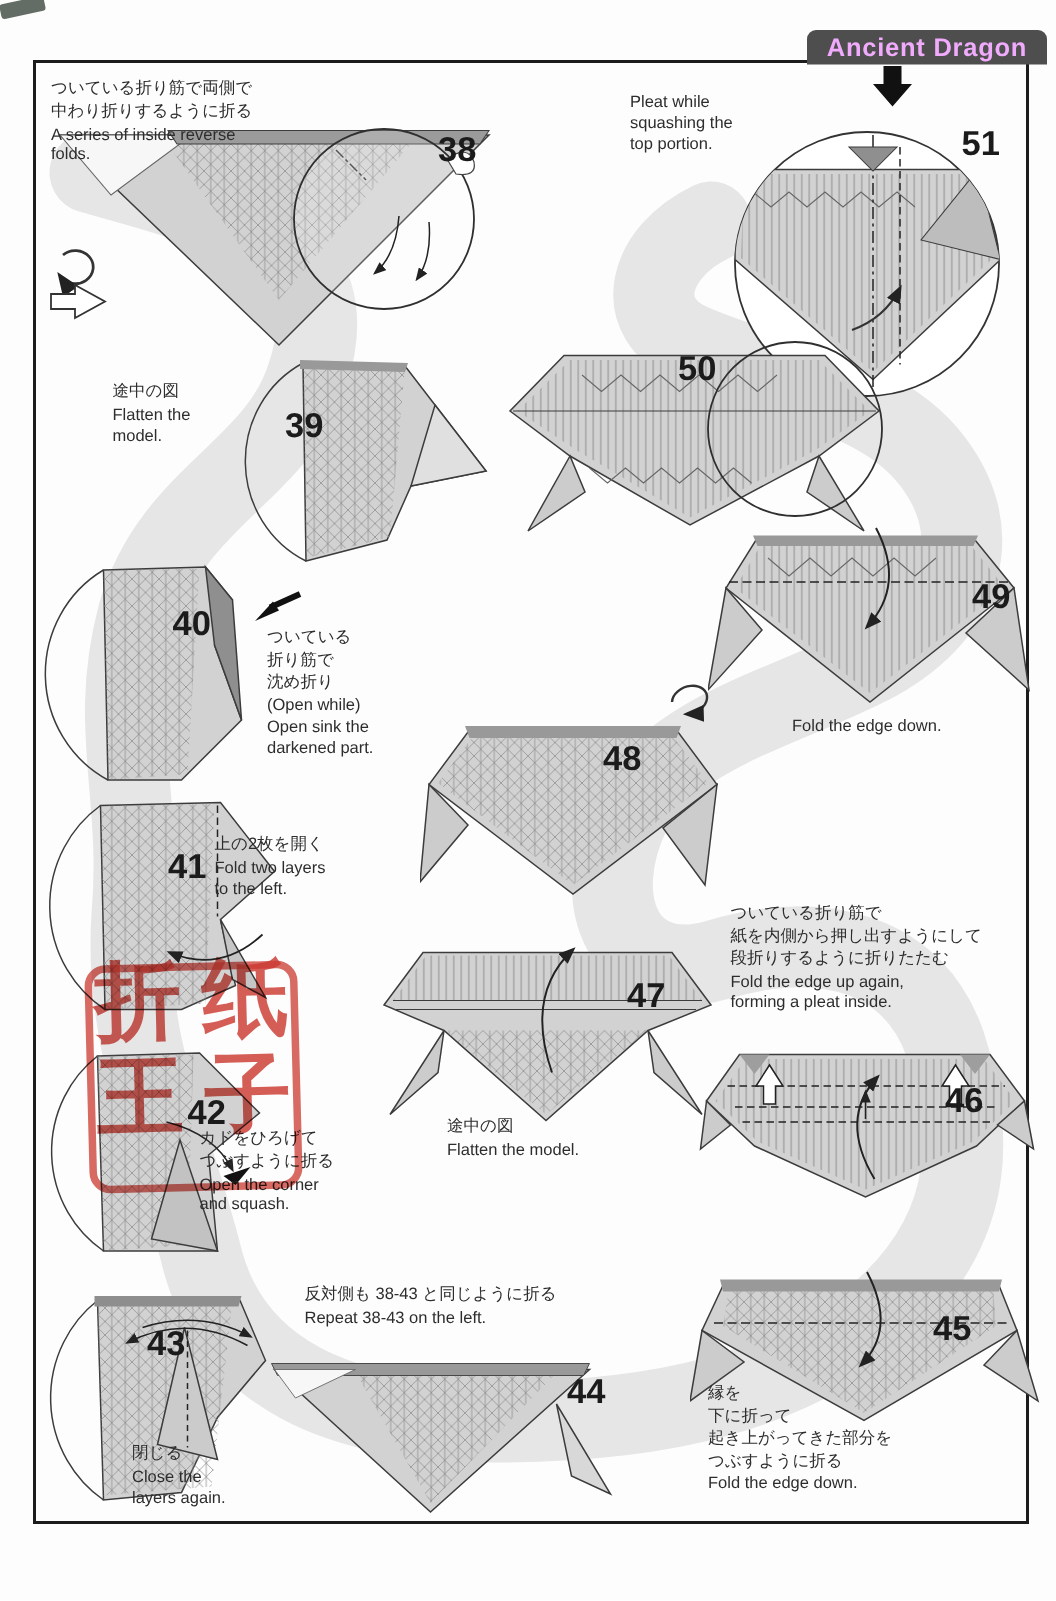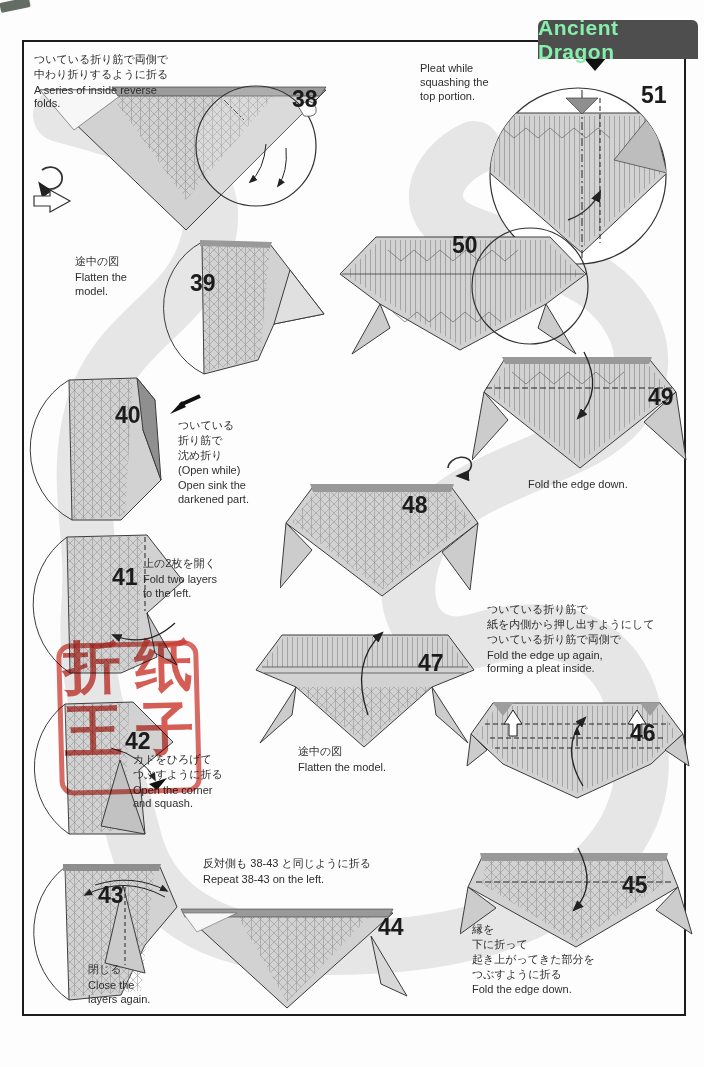--- a/index.html
+++ b/index.html
@@ -1,21 +1,21 @@
 <!DOCTYPE html>
 <html><head>
 <meta charset="utf-8">
 <style>
   html,body{margin:0;padding:0;background:#fff;}
   #page{position:relative;width:704px;height:1067px;background:#fdfdfd;overflow:hidden;
         font-family:"Liberation Sans","DejaVu Sans",sans-serif;color:#2d2d2d;}
   #frame{position:absolute;left:22px;top:40px;width:660px;height:972px;
          border:2px solid #1c1c1c;background:transparent;}
-  #tab{position:absolute;left:538px;top:20px;width:160px;height:39px;background:#4e4e4e;
-       border-radius:6px 6px 0 0;color:#86efac;font-weight:bold;font-size:21px;
+  #tab{position:absolute;left:538px;top:20px;width:160px;height:23px;background:#4e4e4e;
+       border-radius:6px 6px 0 0;color:#f0abfc;font-weight:bold;font-size:17px;
        display:flex;align-items:center;justify-content:center;letter-spacing:.5px;z-index:4;}
   .num{position:absolute;font-weight:bold;font-size:23px;color:#1b1b1b;z-index:3;margin-top:34px;}
   .cap{position:absolute;z-index:3;}
   .cap .jp{font-size:11px;line-height:1.35;color:#2d2d2d;white-space:pre-line;}
   .cap .en{font-size:11px;line-height:1.25;color:#2d2d2d;white-space:pre-line;margin-top:2px;}
   .diag{position:absolute;z-index:2;}
   .icon{position:absolute;z-index:3;}
   #ribbon{position:absolute;left:0;top:0;z-index:1;}
   #stamp{position:absolute;left:58px;top:642px;width:132px;height:142px;z-index:10;
          border:5px solid rgba(205,58,50,.75);border-radius:14px;mix-blend-mode:multiply;
@@ -198,21 +198,21 @@
   </svg>
   <div class="cap" style="left:143px;top:556px;width:120px">
     <div class="jp">上の2枚を開く</div>
     <div class="en">Fold two layers
 to the left.</div>
   </div>
 
   <div class="cap" style="left:487px;top:602px;width:210px">
     <div class="jp">ついている折り筋で
 紙を内側から押し出すようにして
-ついている折り筋で両側で</div>
+段折りするように折りたたむ</div>
     <div class="en">Fold the edge up again,
 forming a pleat inside.</div>
   </div>
   <div class="num" style="left:630px;top:686px">46</div>
   <svg class="diag" style="left:465px;top:688px" width="226" height="120" viewBox="0 0 226 120">
     <polygon points="28,15 195,15 218,46 186,76 112,110 38,76 6,46" fill="#d2d2d2" stroke="#3c3c3c"></polygon>
     <polygon points="32,18 191,18 212,46 184,73 112,105 40,73 12,46" fill="url(#vs)"></polygon>
     <polygon points="28,15 48,15 38,28" fill="#9e9e9e"></polygon>
     <polygon points="175,15 195,15 185,28" fill="#9e9e9e"></polygon>
     <path d="M20 36 H 205 M25 50 H 200 M30 60 H 195" stroke="#222" stroke-dasharray="5 3" fill="none"></path>

